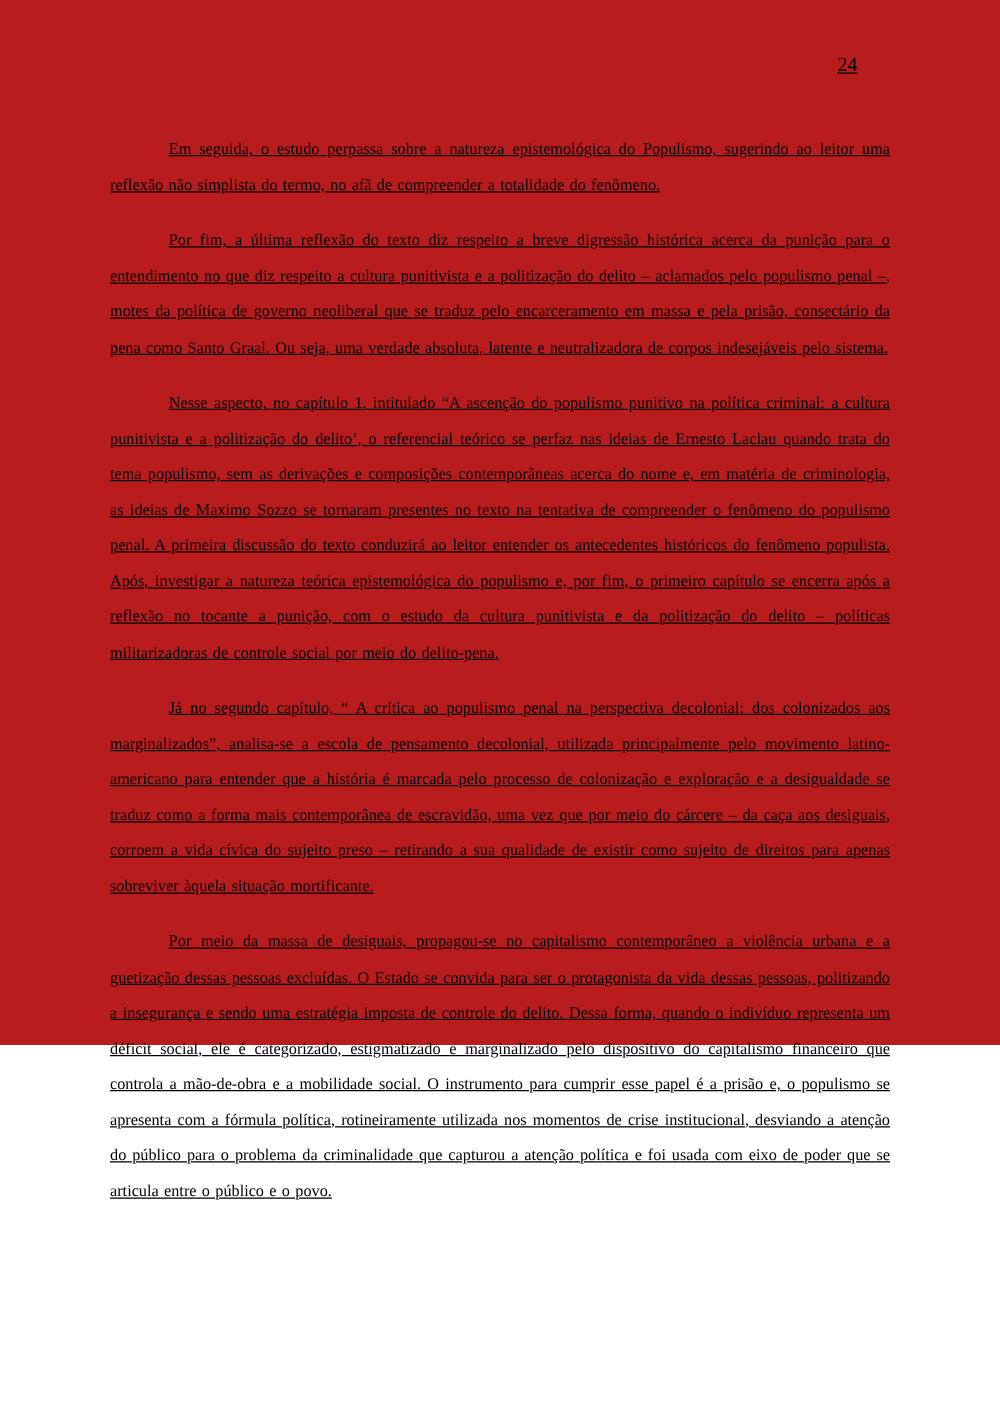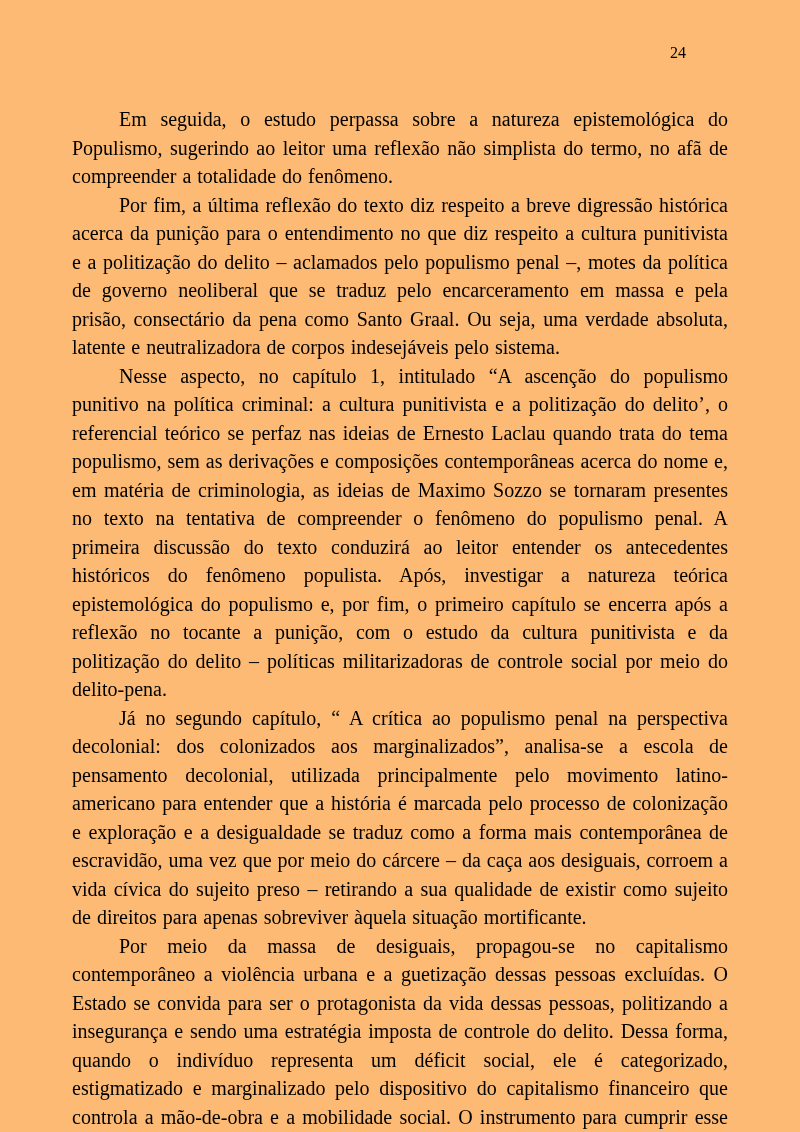--- a/index.html
+++ b/index.html
@@ -10,36 +10,37 @@
   body {
     width: 800px;
     height: 1132px;
     font-family: "Liberation Serif", "DejaVu Serif", serif;
     color: #000000;
     overflow: hidden;
   }
   .page {
     box-sizing: border-box;
     width: 800px;
-    height: 1132px;
+    height: 836px;
     padding: 44px 72px 0 72px;
-    background: #fdba74;
+    background: #b91c1c;
+    text-decoration: underline;
   }
   .page-number {
     text-align: right;
     padding-right: 42px;
     font-size: 16px;
     line-height: 18px;
   }
   .content {
     margin-top: 43px;
   }
   .content p {
-    margin: 0;
-    font-size: 20px;
+    margin: 16px;
+    font-size: 13px;
     line-height: 28.5px;
     text-align: justify;
     text-indent: 47px;
     word-spacing: 1px;
   }
 </style>
 </head>
 <body>
 
 <div class="page">

